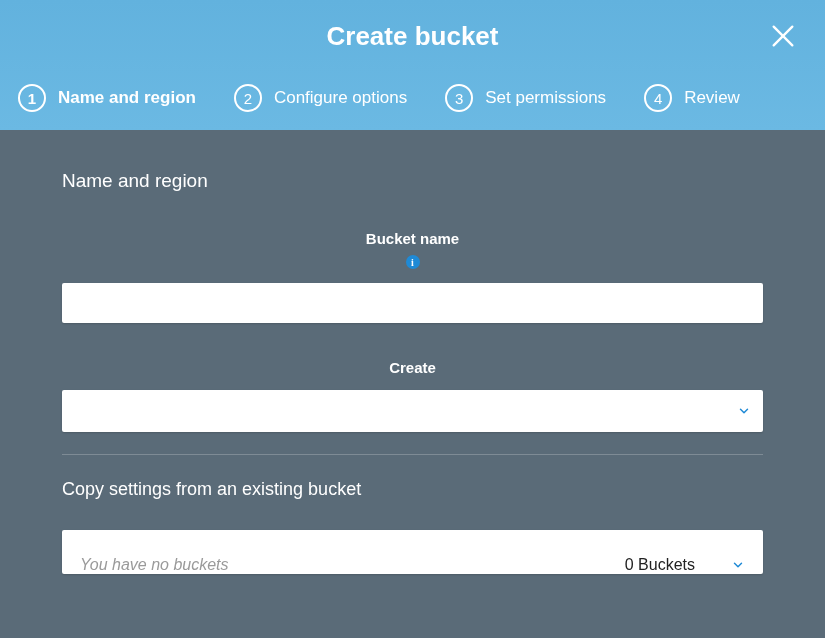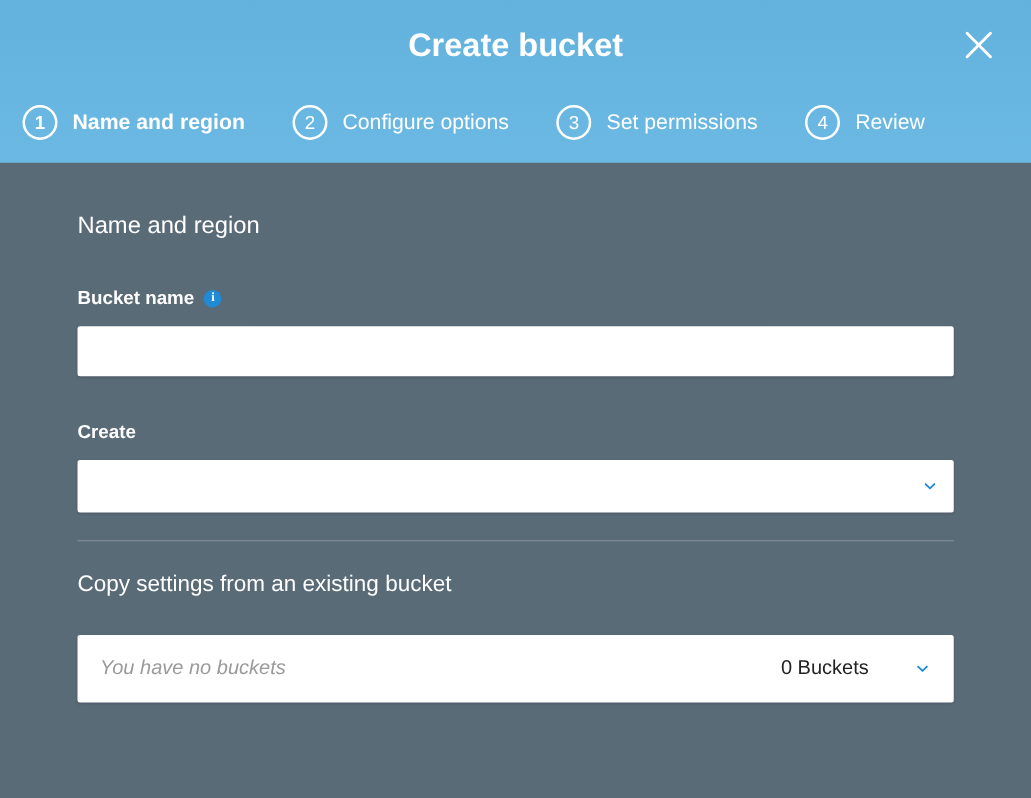--- a/index.html
+++ b/index.html
@@ -91,20 +91,21 @@
       margin-bottom: 38px;
     }
     .field-label {
       color: #ffffff;
       font-size: 15px;
       font-weight: 700;
       margin-bottom: 14px;
       display: flex;
       align-items: center;
       gap: 8px;
+      flex-direction: column;
     }
     .info-icon {
       width: 14px;
       height: 14px;
       border-radius: 50%;
       background: #1f8ad6;
       color: #ffffff;
       display: inline-flex;
       align-items: center;
       justify-content: center;
@@ -156,27 +157,27 @@
     }
     .copy-title {
       color: #ffffff;
       font-size: 18px;
       font-weight: 400;
       margin-bottom: 30px;
       margin-top: 23px;
     }
     .copy-select {
       width: 100%;
-      height: 54px;
+      height: 44px;
       background: #ffffff;
       border: none;
       border-radius: 2px;
       padding: 0 18px;
       display: flex;
-      align-items: center;
+      align-items: flex-end;
       justify-content: space-between;
       cursor: pointer;
       box-shadow: 0 1px 2px rgba(0,0,0,0.15);
     }
     .placeholder {
       color: #9a9a9a;
       font-style: italic;
       font-size: 16px;
     }
     .copy-right {

